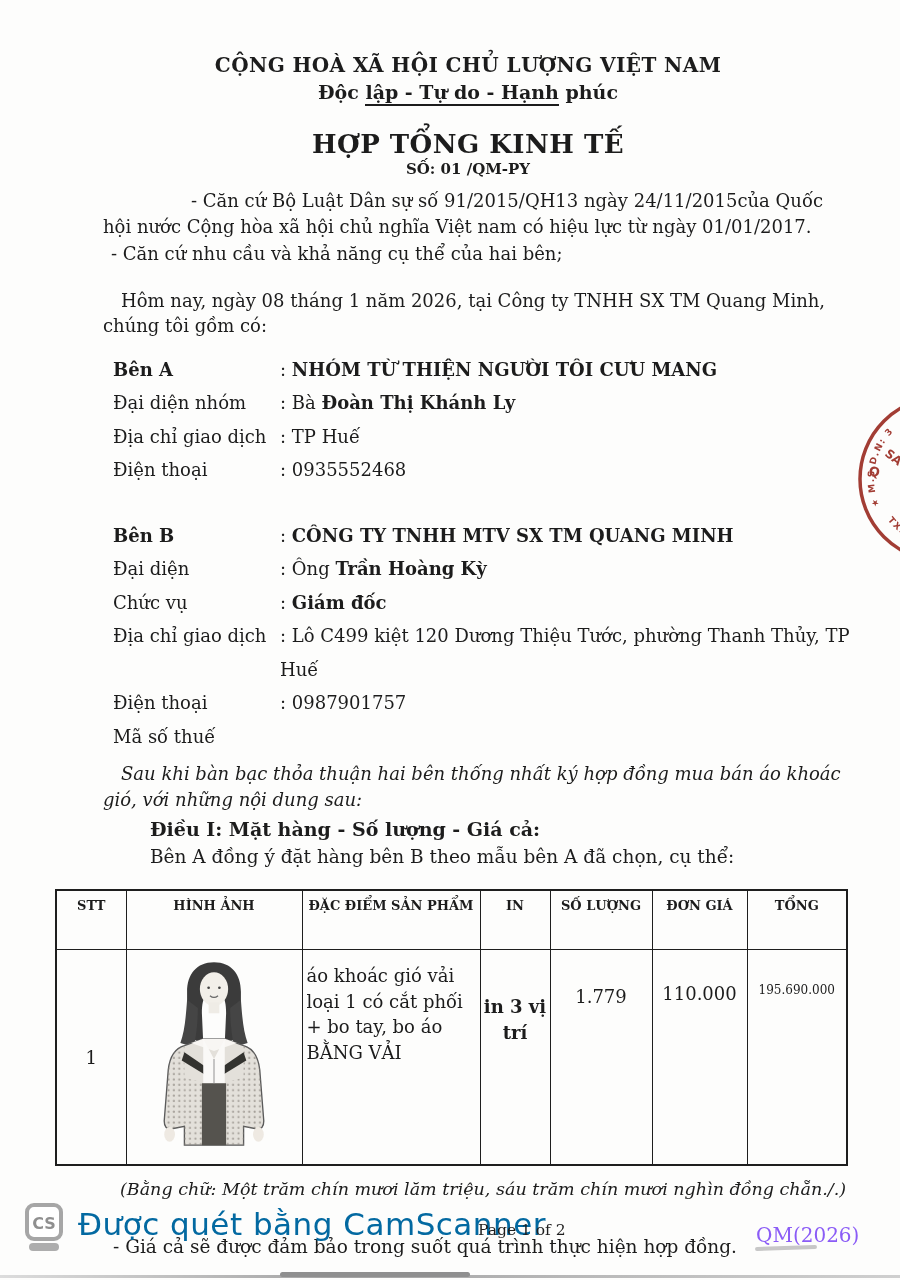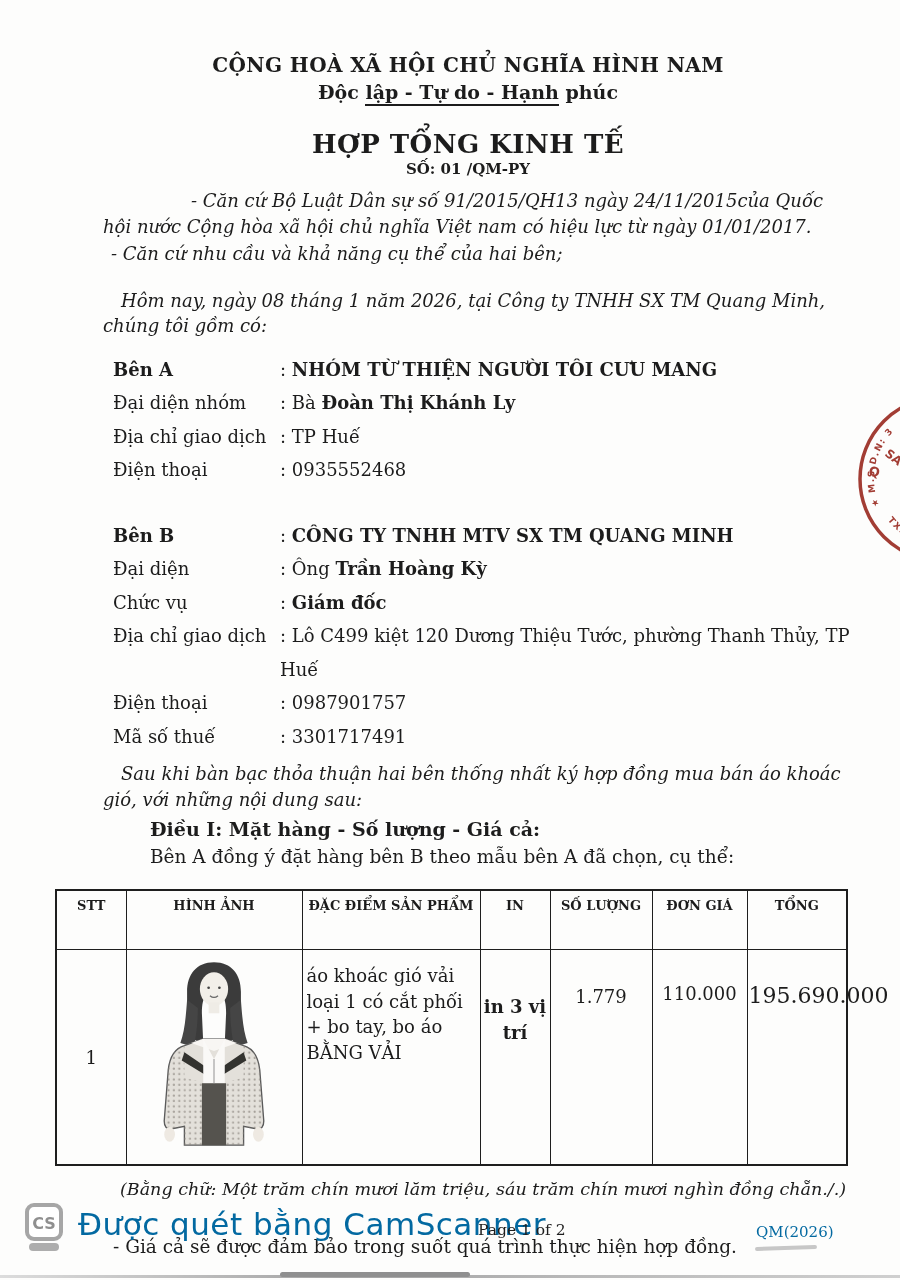--- a/index.html
+++ b/index.html
@@ -9,21 +9,21 @@
     font-family:"DejaVu Serif","Liberation Serif",serif;
   }
   
   .hdr{padding-top:53px;text-align:center;padding-left:36px;}
   .nat-title{font-size:20px;font-weight:bold;letter-spacing:.4px;}
   .motto{font-size:19px;font-weight:bold;margin-top:4px;}
   .motto .u{border-bottom:2px solid #1c1c1c;padding-bottom:1px;}
   .contract-title{font-size:26px;font-weight:bold;margin-top:26px;letter-spacing:.5px;}
   .contract-num{font-size:15px;font-weight:bold;margin-top:1px;}
   
-  .preamble{margin:10px 52px 0 103px;font-style:italic;font-size:18px;line-height:1.42;}
+  .preamble{margin:10px 52px 0 103px;font-size:18px;line-height:1.42;}
   .preamble .c1{text-indent:88px;margin:0;}
   .preamble .c2{text-indent:8px;margin:2px 0 0 0;}
   .preamble .open{text-indent:18px;margin:21px 0 0 0;}
   
   .party{margin-left:113px;font-size:18px;}
   .party-a{margin-top:14px;}
   .party-b{margin-top:32px;}
   .prow{display:flex;line-height:33.5px;}
   .prow .lbl{width:167px;flex:none;}
   .prow .lbl.b{font-weight:bold;}
@@ -37,52 +37,52 @@
   table.goods{border-collapse:collapse;margin:22px 0 0 55px;width:791px;table-layout:fixed;}
   table.goods th,table.goods td{border:1.6px solid #1e1e1e;}
   table.goods{border:2.5px solid #1e1e1e;}
   table.goods th{font-size:13px;font-weight:bold;padding:6px 4px;line-height:1.35;text-align:center;vertical-align:top;height:46px;}
   td.c-stt{text-align:center;vertical-align:middle;font-size:18px;}
   td.c-photo{text-align:center;vertical-align:middle;padding:4px 0;}
   td.c-desc{vertical-align:top;padding:13px 8px 0 4px;font-size:18px;line-height:1.42;}
   td.c-in{vertical-align:top;text-align:center;padding-top:44px;font-size:18px;line-height:1.45;font-weight:bold;}
   td.c-qty{vertical-align:top;text-align:center;padding-top:36px;font-size:18px;}
   td.c-price{vertical-align:top;text-align:center;padding-top:33px;font-size:18px;}
-  td.c-total{vertical-align:top;text-align:center;padding-top:33px;font-size:22px;}
+  td.c-total{vertical-align:top;text-align:center;padding-top:33px;font-size:12px;}
   tr.body-row{height:215px;}
   
   .words{margin:13px 40px 0 120px;font-style:italic;font-size:17.5px;}
   .price-note{margin:37px 40px 0 113px;font-size:18.5px;}
   
   .stamp{position:absolute;top:391px;right:0;width:50px;height:186px;opacity:.92;}
   .st-arc{font-family:"DejaVu Sans","Liberation Sans",sans-serif;font-size:9px;font-weight:bold;fill:#9b2d24;letter-spacing:1.3px;}
   .st-inner{font-family:"DejaVu Sans","Liberation Sans",sans-serif;font-size:12px;font-weight:bold;fill:#9b2d24;}
   .st-inner2{font-family:"DejaVu Sans","Liberation Sans",sans-serif;font-size:13px;font-weight:bold;fill:#9b2d24;}
   
   .cs-logo{position:absolute;left:24px;top:1202px;}
   .wm-text{
     position:absolute;left:78px;top:1206px;z-index:1;
     font-family:"DejaVu Sans","Liberation Sans",sans-serif;
     font-size:31px;color:#0369a1;letter-spacing:.5px;
   }
   .page-ind{position:absolute;left:478px;top:1221px;z-index:2;font-size:15.5px;color:#1e1e1e;}
-  .doc-code{position:absolute;left:756px;top:1223px;font-size:15px;color:#0369a1;}
+  .doc-code{position:absolute;left:756px;top:1223px;font-size:20px;color:#8b5cf6;}
   
   .scan-edge{position:absolute;left:0;bottom:2px;width:100%;height:3px;
     background:linear-gradient(to right,#dcdcdc,#a3a3a3 38%,#b9b9b9 65%,#cfcfcf);}
   .scan-bar{position:absolute;left:280px;bottom:3px;width:190px;height:5px;background:#8f8f8f;border-radius:3px;}
   .scan-smudge{position:absolute;left:755px;top:1246px;width:62px;height:4px;background:#c7c7c7;transform:rotate(-2deg);border-radius:2px;}
 </style>
 </head>
 <body>
 
 <div class="page">
 
   <div class="hdr">
-    <div class="nat-title">CỘNG HOÀ XÃ HỘI CHỦ NGHĨA HÌNH NAM</div>
+    <div class="nat-title">CỘNG HOÀ XÃ HỘI CHỦ LƯỢNG VIỆT NAM</div>
     <div class="motto"><span>Độc </span><span class="u">lập - Tự do - Hạnh</span><span> phúc</span></div>
     <div class="contract-title">HỢP TỔNG KINH TẾ</div>
     <div class="contract-num">SỐ: 01 /QM-PY</div>
   </div>
 
   <div class="preamble">
     <p class="c1">- Căn cứ Bộ Luật Dân sự số 91/2015/QH13 ngày 24/11/2015của Quốc hội nước Cộng hòa xã hội chủ nghĩa Việt nam có hiệu lực từ ngày 01/01/2017.</p>
     <p class="c2">- Căn cứ nhu cầu và khả năng cụ thể của hai bên;</p>
     <p class="open">Hôm nay, ngày 08 tháng 1 năm 2026, tại Công ty TNHH SX TM Quang Minh, chúng tôi gồm có:</p>
   </div>
@@ -122,21 +122,20 @@
     <div class="prow">
       <span class="lbl">Địa chỉ giao dịch</span>
       <span class="val"><span>: Lô C499 kiệt 120 Dương Thiệu Tước, phường Thanh Thủy, TP Huế</span><b></b></span>
     </div>
     <div class="prow">
       <span class="lbl">Điện thoại</span>
       <span class="val"><span>: 0987901757</span><b></b></span>
     </div>
     <div class="prow">
       <span class="lbl">Mã số thuế</span>
-      <span class="val"><span>: 3301717491</span><b></b></span>
     </div>
   </div>
 
   <p class="agree-intro">Sau khi bàn bạc thỏa thuận hai bên thống nhất ký hợp đồng mua bán áo khoác gió, với những nội dung sau:</p>
   <p class="article-title">Điều I: Mặt hàng - Số lượng - Giá cả:</p>
   <p class="article-intro">Bên A đồng ý đặt hàng bên B theo mẫu bên A đã chọn, cụ thể:</p>
 
   <table class="goods">
     <colgroup>
       <col style="width:70px">

